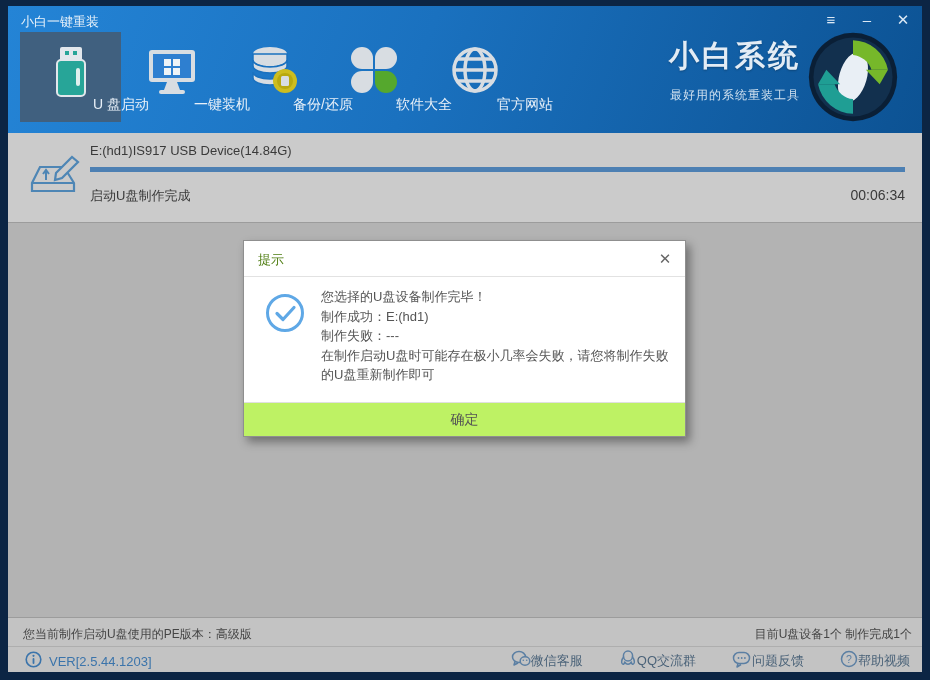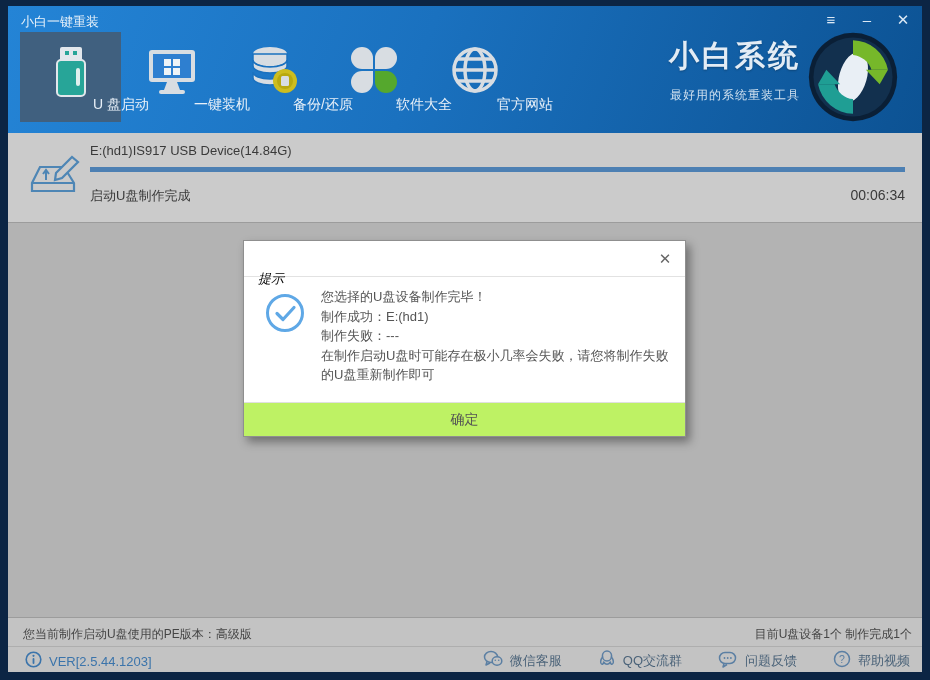--- a/index.html
+++ b/index.html
@@ -40,21 +40,21 @@
   .progress-status { position:absolute; left:82px; top:54px; font-size:13px; color:#3a3a3a; }
   .progress-time { position:absolute; right:17px; top:54px; font-size:14px; color:#3a3a3a; }
 
   
   .main { position:absolute; left:0; top:218px; width:914px; height:393px; background:#b3b3b3; }
 
   
   .dialog { position:absolute; left:235px; top:234px; width:443px; height:197px; background:#ffffff;
             border:1px solid #8f8f8f; box-shadow:4px 5px 9px rgba(0,0,0,.38); }
   .dialog-header { position:relative; height:36px; border-bottom:1px solid #e2e2e2; }
-  .dialog-title { position:absolute; left:14px; top:29px; font-size:13px; color:#000000;font-style:italic; }
+  .dialog-title { position:absolute; left:14px; top:10px; font-size:13px; color:#4d7c0f; }
   .dialog-close { position:absolute; right:10px; top:8px; width:20px; height:20px; font-size:15px;
                   color:#666; text-align:center; line-height:20px; cursor:default; }
   .dialog-body { position:relative; padding:10px 16px 0 77px; }
   .check-icon { position:absolute; left:21px; top:16px; }
   .dialog-line { font-size:13px; line-height:19.5px; color:#555; width:350px; }
   .dialog-footer { position:absolute; left:0; bottom:0; width:100%; height:34px;
                    border-top:1px solid #e0e0e0; text-align:center; line-height:33px;
                    font-size:14px; color:#555; cursor:default; background:#bef264; }
 
   
@@ -62,21 +62,21 @@
                 background:#c3c3c3; border-top:1px solid #9c9c9c; }
   .status-left { position:absolute; left:15px; top:8px; font-size:12px; color:#454545; }
   .status-right { position:absolute; right:10px; top:8px; font-size:12px; color:#454545; }
 
   
   .footer-row { position:absolute; left:0; top:640px; width:914px; height:26px;
                 background:#c3c3c3; border-top:1px solid #aeaeae; }
   .ver-group { position:absolute; left:17px; top:4px; display:flex; align-items:center; gap:7px;
                font-size:13px; color:#3b74ab; }
   .footer-links { position:absolute; right:12px; top:3px; display:flex; gap:36px; }
-  .footer-link { display:flex; align-items:center; gap:7px; font-size:13px; color:#4b6379; cursor:default; }
+  .footer-link { display:flex; align-items:center; font-size:13px; color:#4b6379; cursor:default; }
 </style>
 </head>
 <body>
 
 <div class="frame">
   <div class="window">
 
     <div class="header">
       <div class="titlebar">
         <span class="title">小白一键重装</span>

